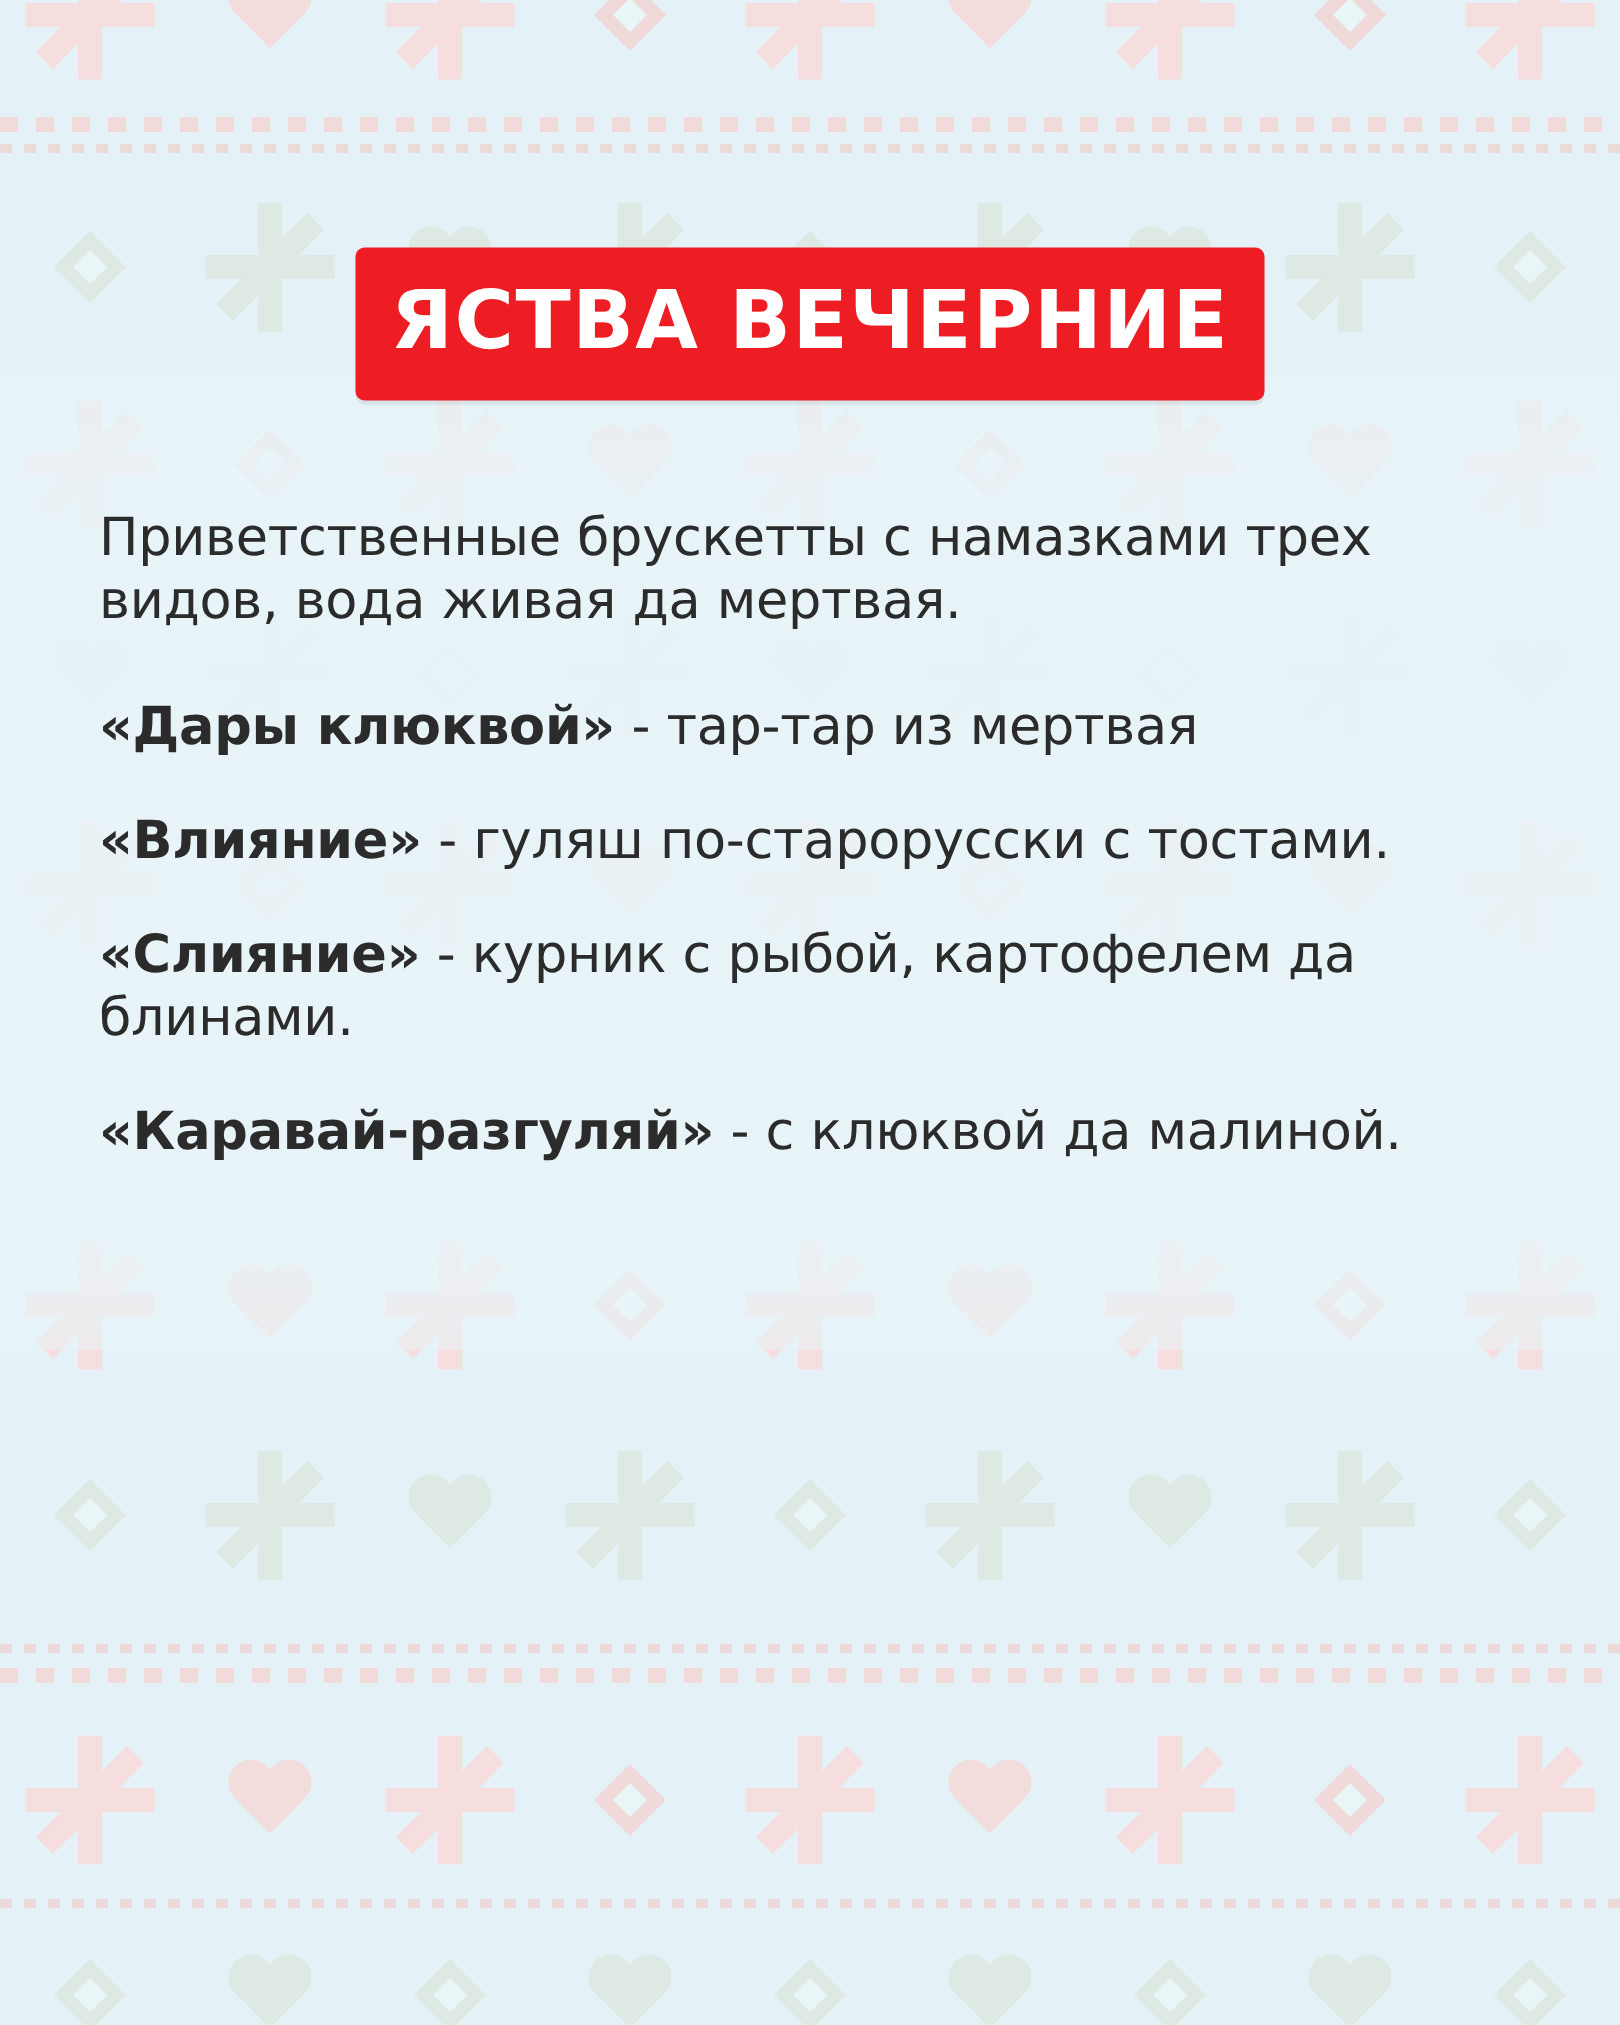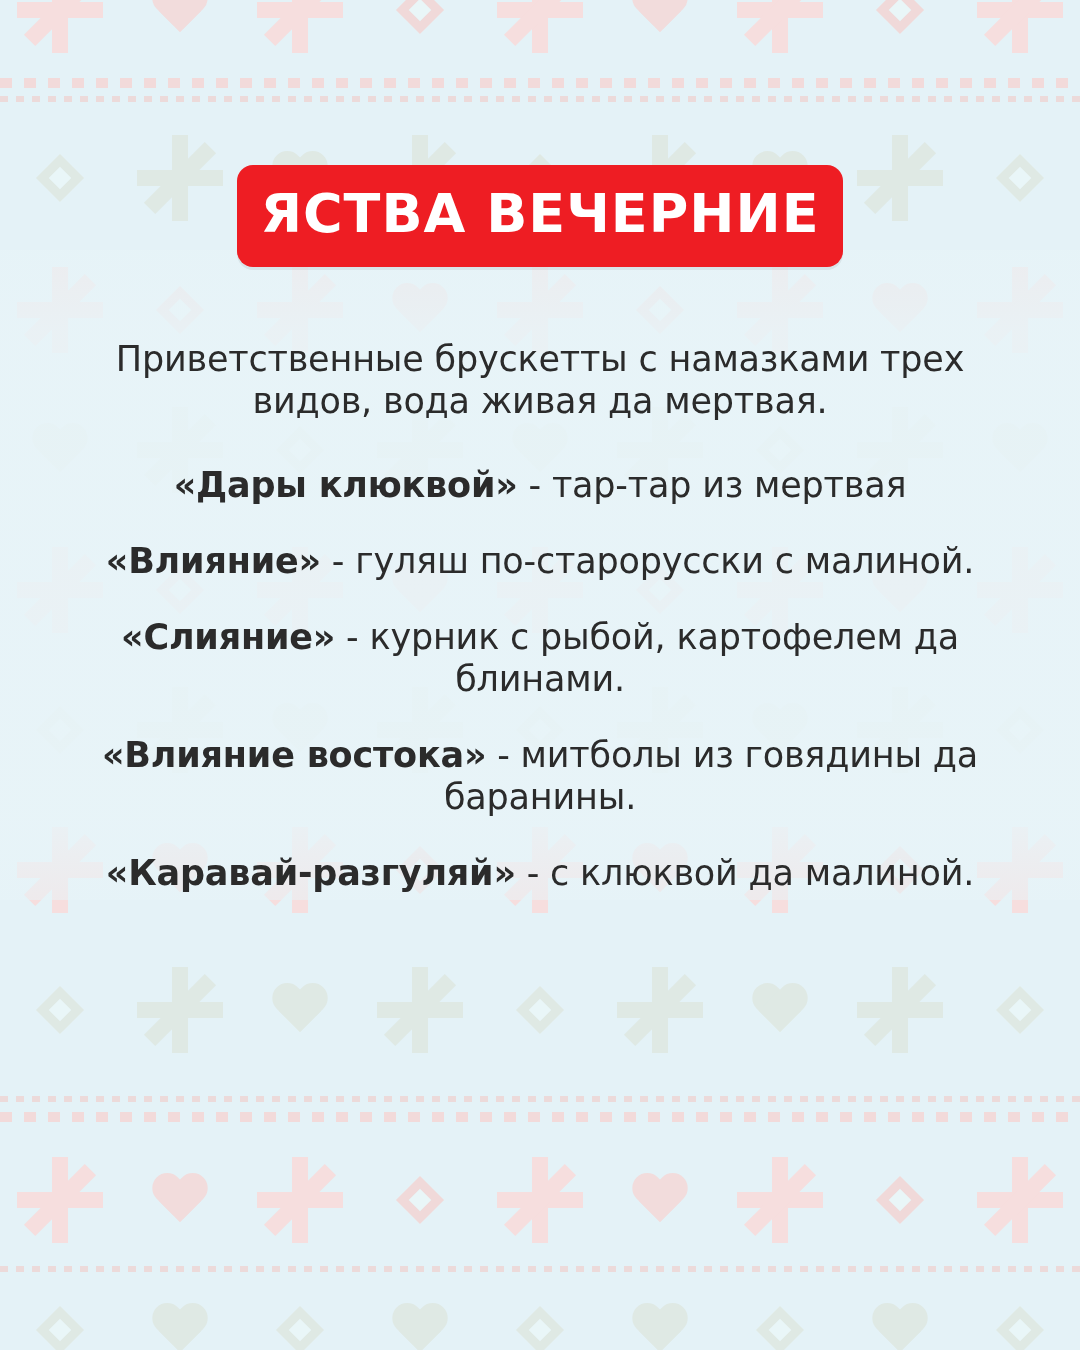--- a/index.html
+++ b/index.html
@@ -172,40 +172,39 @@
   }
   .title-badge {
     display: inline-block;
     background: #ee1d23;
     color: #ffffff;
     font-size: 54px;
     font-weight: 700;
     letter-spacing: 1px;
     line-height: 1;
     padding: 22px 23px 26px;
-    border-radius: 16px;
+    border-radius: 6px;
     box-shadow: 0 3px 0 rgba(0,0,0,.06);
     font-family: "DejaVu Sans", sans-serif;
   }
 
   
   .menu {
     position: absolute;
     left: 66px;
     top: 338px;
     width: 948px;
     z-index: 3;
     color: #2b2b2b;
   }
   .menu-line {
     font-size: 35px;
     line-height: 1.2;
     margin-bottom: 34px;
     letter-spacing: -0.2px;
-    text-align: center;
   }
   .menu-line:first-child {
     margin-bottom: 42px;
   }
   .menu-line .dish {
     font-weight: 700;
   }
   .menu-line .desc {
     font-weight: 400;
   }
@@ -537,30 +536,27 @@
 
     <div class="menu-line">
       <span class="desc">Приветственные брускетты с намазками трех видов, вода живая да мертвая.</span>
     </div>
 
     <div class="menu-line">
       <span class="dish">«Дары клюквой»</span><span class="desc"> - тар-тар из мертвая</span>
     </div>
 
     <div class="menu-line">
-      <span class="dish">«Влияние»</span><span class="desc"> - гуляш по-старорусски с малиной.</span>
+      <span class="dish">«Влияние»</span><span class="desc"> - гуляш по-старорусски с тостами.</span>
     </div>
 
     <div class="menu-line">
       <span class="dish">«Слияние»</span><span class="desc"> - курник с рыбой, картофелем да блинами.</span>
     </div>
 
-    <div class="menu-line">
-      <span class="dish">«Влияние востока»</span><span class="desc"> - митболы из говядины да баранины.</span>
-    </div>
 
     <div class="menu-line">
       <span class="dish">«Каравай-разгуляй»</span><span class="desc"> - с клюквой да малиной.</span>
     </div>
 
   </div>
 
 </div>
 
 </body></html>

